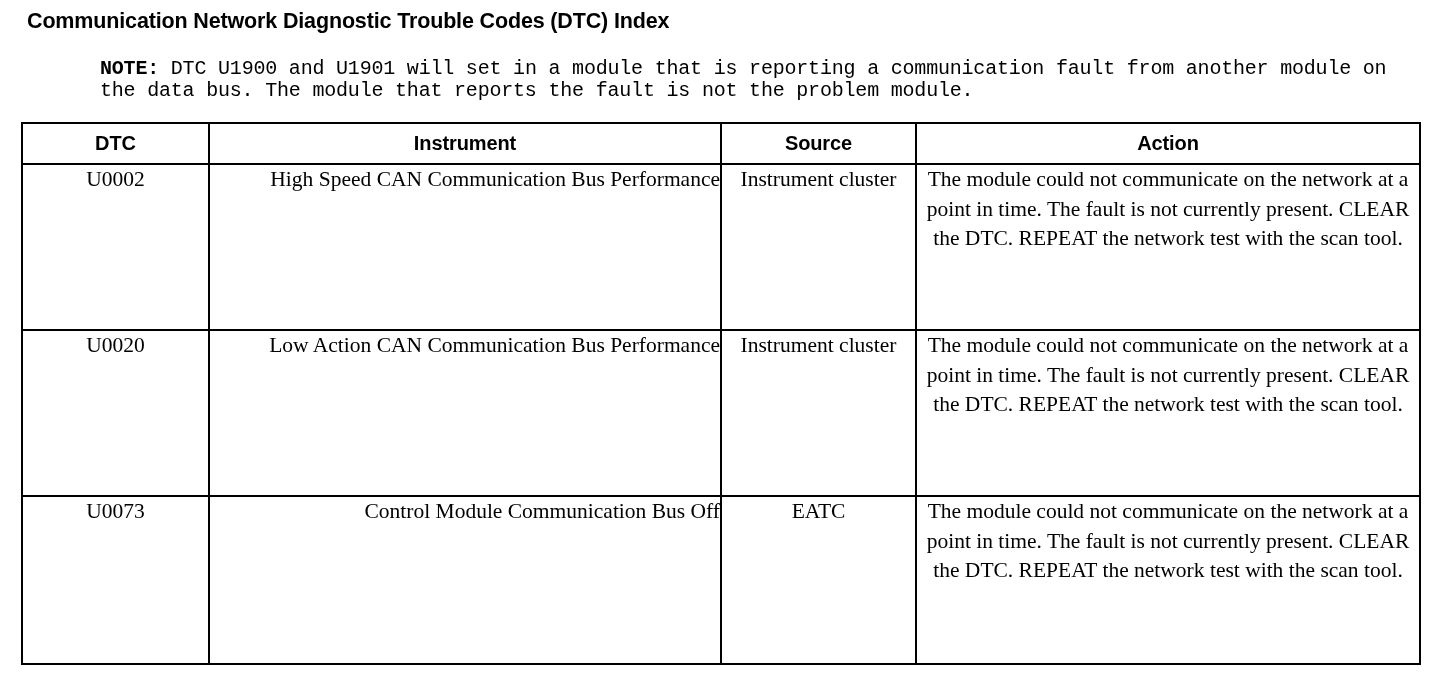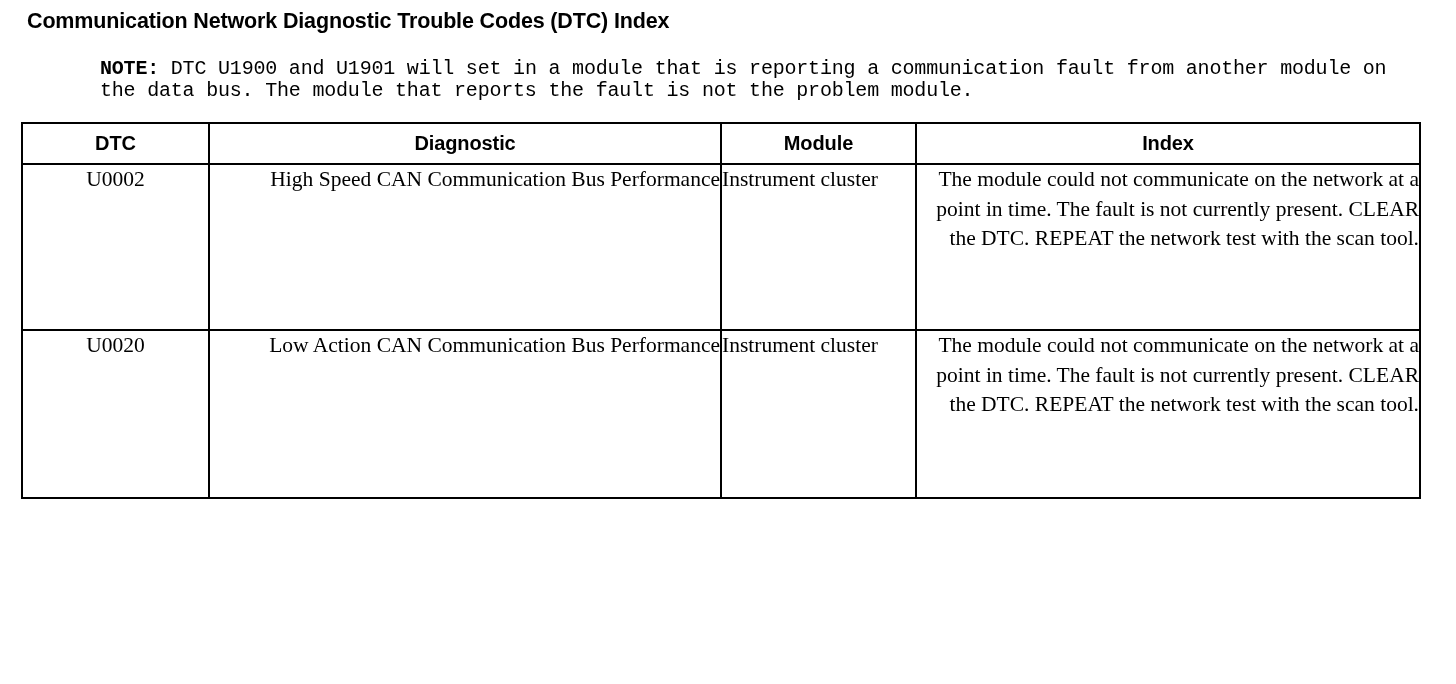--- a/index.html
+++ b/index.html
@@ -87,25 +87,25 @@
 
   td.cell-dtc {
     text-align: center;
     padding: 10px 4px 0 4px;
   }
   td.cell-desc {
     text-align: right;
     padding: 10px 6px 0 14px;
   }
   td.cell-source {
-    text-align: left;
+    text-align: center;
     padding: 10px 6px 0 6px;
   }
   td.cell-action {
-    text-align: right;
+    text-align: center;
     padding: 10px 10px 0 14px;
   }
 
   tbody tr.dtc-row { height: 166px; }
   tbody tr.dtc-row:last-child { height: 168px; }
 </style>
 </head>
 <body>
 
 <div id="page-title">Communication Network Diagnostic Trouble Codes (DTC) Index</div>
@@ -118,33 +118,39 @@
   <table class="dtc-table">
     <colgroup>
       <col class="c-dtc">
       <col class="c-desc">
       <col class="c-source">
       <col class="c-action">
     </colgroup>
     <thead>
       <tr>
         <th>DTC</th>
-        <th>Diagnostic</th>
-        <th>Module</th>
-        <th>Index</th>
+        <th>Instrument</th>
+        <th>Source</th>
+        <th>Action</th>
       </tr>
     </thead>
     <tbody>
       <tr class="dtc-row">
         <td class="cell-dtc">U0002</td>
         <td class="cell-desc">High Speed CAN Communication Bus Performance</td>
         <td class="cell-source">Instrument cluster</td>
         <td class="cell-action">The module could not communicate on the network at a point in time. The fault is not currently present. CLEAR the DTC. REPEAT the network test with the scan tool.</td>
       </tr>
       <tr class="dtc-row">
         <td class="cell-dtc">U0020</td>
         <td class="cell-desc">Low Action CAN Communication Bus Performance</td>
         <td class="cell-source">Instrument cluster</td>
         <td class="cell-action">The module could not communicate on the network at a point in time. The fault is not currently present. CLEAR the DTC. REPEAT the network test with the scan tool.</td>
       </tr>
+      <tr class="dtc-row">
+        <td class="cell-dtc">U0073</td>
+        <td class="cell-desc">Control Module Communication Bus Off</td>
+        <td class="cell-source">EATC</td>
+        <td class="cell-action">The module could not communicate on the network at a point in time. The fault is not currently present. CLEAR the DTC. REPEAT the network test with the scan tool.</td>
+      </tr>
     </tbody>
   </table>
 </div>
 
 </body></html>

